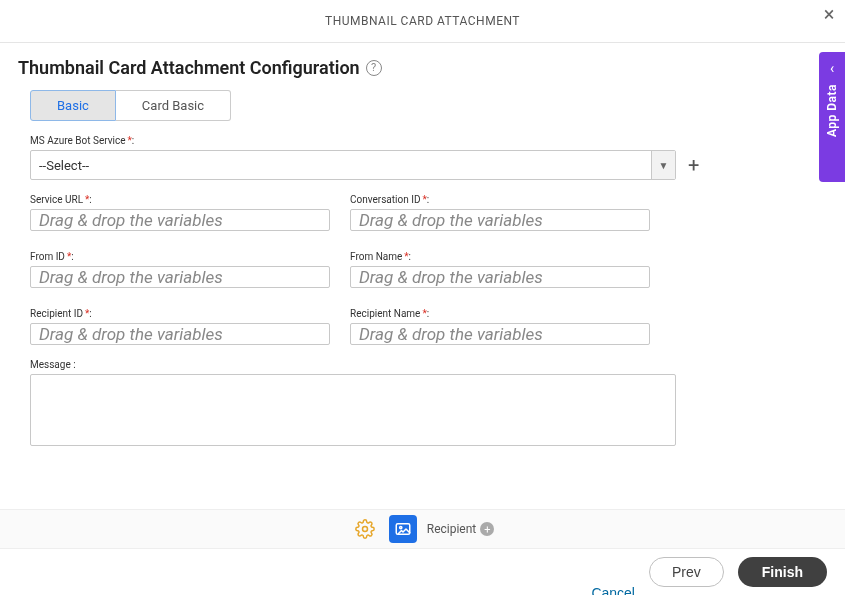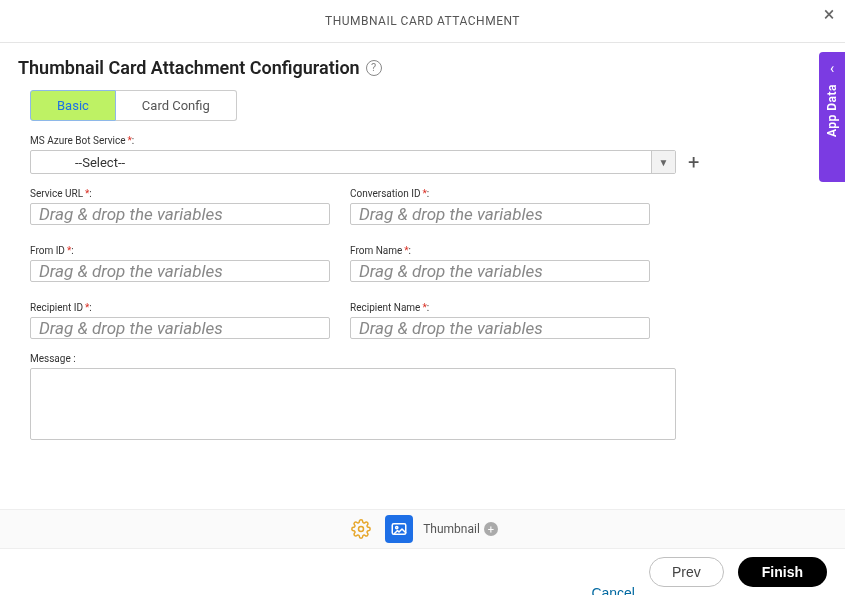--- a/index.html
+++ b/index.html
@@ -67,21 +67,21 @@
     border: 1px solid #ccc;
     background: #fff;
     font-size: 13px;
     cursor: pointer;
     color: #555;
   }
   .tab:first-child { border-top-left-radius: 3px; border-bottom-left-radius: 3px; }
   .tab:last-child  { border-top-right-radius: 3px; border-bottom-right-radius: 3px; border-left: none; }
   .tab.active {
     color: #1e6fe6;
-    background: #bef264;
+    background: #e5e5e5;
     border-color: #8eb8e8;
   }
   .field-row {
     margin-top: 14px;
   }
   .label {
     font-size: 10px;
     margin-bottom: 4px;
     display: flex;
     align-items: baseline;
@@ -91,23 +91,22 @@
     display: flex;
     align-items: center;
     gap: 10px;
   }
   .select-box {
     flex: 1;
     display: flex;
     align-items: center;
     border: 1px solid #c8c8c8;
     border-radius: 2px;
-    height: 24px;
+    height: 30px;
     max-width: 646px;
-    padding-left: 36px;
   }
   .select-text {
     flex: 1;
     padding: 0 8px;
     color: #333;
   }
   .select-caret {
     width: 24px;
     height: 100%;
     border-left: 1px solid #c8c8c8;
@@ -227,21 +226,21 @@
     border: 1px solid #c0c0c0;
     background: #fff;
     color: #444;
     border-radius: 18px;
     padding: 6px 22px;
     font-size: 14px;
     cursor: pointer;
   }
   .btn-primary {
     border: none;
-    background: #000000;
+    background: #404040;
     color: #fff;
     border-radius: 18px;
     padding: 7px 24px;
     font-size: 14px;
     font-weight: 600;
     cursor: pointer;
   }
   .side-tab {
     position: absolute;
     right: 0;
@@ -277,21 +276,21 @@
 
 <div class="page-title">
   <span>Thumbnail Card Attachment Configuration</span>
   <span class="help-icon">?</span>
 </div>
 
 <div class="content">
 
   <div class="tabs">
     <div class="tab active">Basic</div>
-    <div class="tab">Card Config</div>
+    <div class="tab">Card Basic</div>
   </div>
 
   <div class="field-row">
     <div class="label">
       <span>MS Azure Bot Service</span>
       <span class="req"> *</span>
       <span>:</span>
     </div>
     <div class="select-row">
       <div class="select-box">
@@ -377,21 +376,21 @@
     </svg>
   </div>
   <div class="pic-icon">
     <svg width="18" height="18" viewBox="0 0 24 24" fill="none" stroke-width="2" stroke-linecap="round" stroke-linejoin="round">
       <rect x="3" y="5" width="18" height="14" rx="2"></rect>
       <circle cx="9" cy="10" r="1.5"></circle>
       <path d="M21 17l-5-5-4 4-2-2-4 4"></path>
     </svg>
   </div>
   <div class="adv-label">
-    <span>Thumbnail</span>
+    <span>Recipient</span>
     <span class="plus-circle">+</span>
   </div>
 </div>
 
 <div class="footer">
   <button class="btn-link">Cancel</button>
   <button class="btn-outline">Prev</button>
   <button class="btn-primary">Finish</button>
 </div>
 

